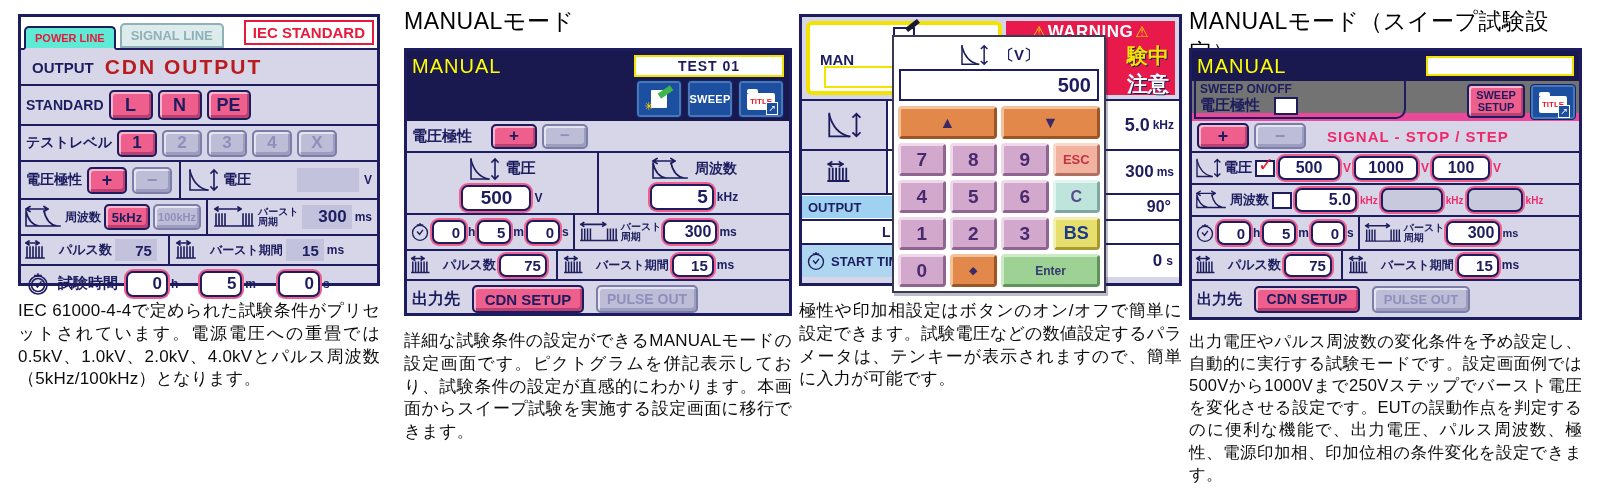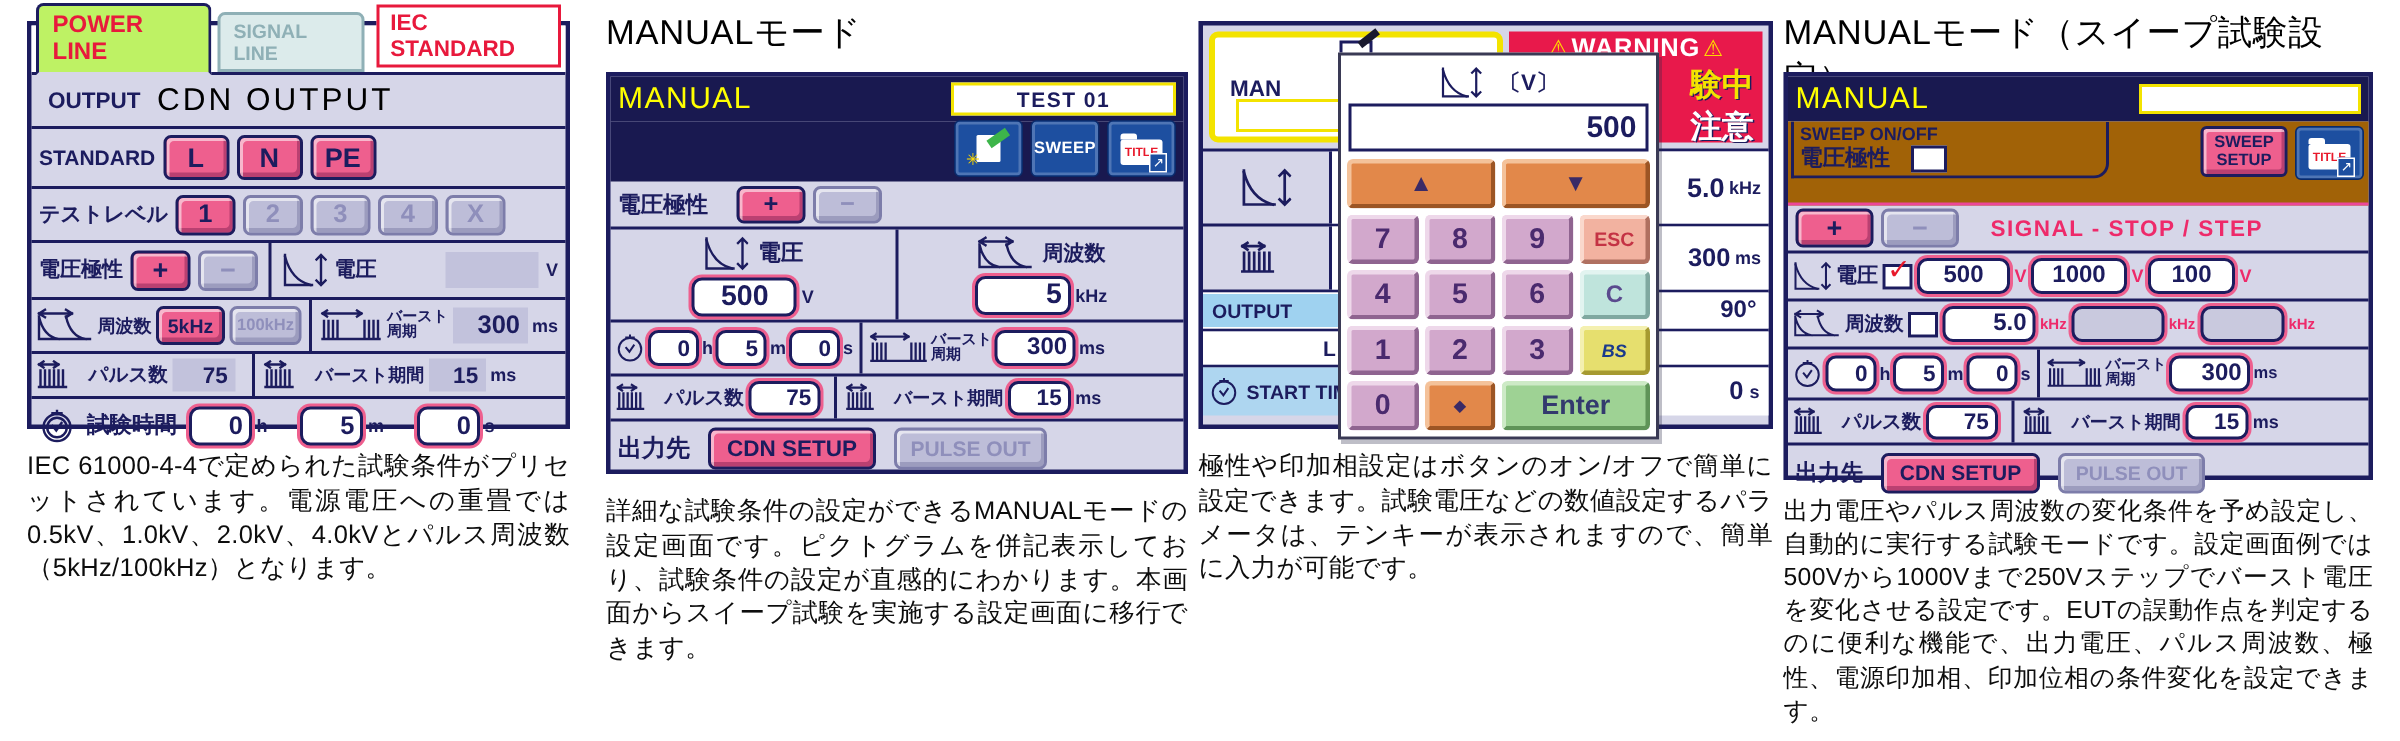--- a/index.html
+++ b/index.html
@@ -19,22 +19,22 @@
   .vbox{display:flex;align-items:center;justify-content:flex-end;box-sizing:border-box;background:#fff;
         border:2px solid #1c1c5e;border-radius:7px;box-shadow:0 0 0 2px #ee5f8e;color:#1c1c5e;font-weight:bold;padding:0 4px;}
   .vbox.dis{background:#c9c9de;}
   .chip{background:#c2c2dc;color:#1c1c5e;font-weight:bold;text-align:right;padding:0 5px;box-sizing:border-box;
         display:flex;align-items:center;justify-content:flex-end;}
   .unit{font-size:12px;}
   .vd{border-left:2px solid #1c1c5e;align-self:stretch;margin:0 2px;}
   .two-line{display:flex;flex-direction:column;line-height:1.02;font-size:10px;}
   .st{stroke:#1c1c5e;stroke-width:1.6;fill:none;stroke-linecap:square;}
   
-  .tab-active{background:#bef264;border:2px solid #1c1c5e;border-bottom:2px solid #d6d6e8;margin-bottom:-2px;
-        color:#e8193c;font-weight:bold;font-size:16px;padding:4px 9px 4px;border-radius:5px 5px 0 0;}
+  .tab-active{background:#5eead4;border:2px solid #1c1c5e;border-bottom:2px solid #d6d6e8;margin-bottom:-2px;
+        color:#e8193c;font-weight:bold;font-size:11px;padding:4px 9px 4px;border-radius:5px 5px 0 0;}
   .tab-idle{background:#dcebeb;border:2px solid #8fb0b6;color:#8fb0b6;font-weight:bold;font-size:13px;padding:3px 9px;border-radius:5px 5px 0 0;}
   .badge{background:#fff;border:2px solid #e8193c;color:#e8193c;font-weight:bold;font-size:15px;padding:2px 7px;}
   
   .tile{width:44px;height:36px;background:#1d4fa0;border-radius:4px;border:1px solid #0a2a6a;
         box-shadow:inset 0 0 0 2px rgba(255,255,255,.22);display:flex;align-items:center;justify-content:center;position:relative;}
   .tile .swp{color:#fff;font-size:11px;font-weight:bold;letter-spacing:.3px;}
   .memo-sheet{width:16px;height:18px;background:#fff;position:relative;border-radius:1px;}
   .memo-eraser{position:absolute;width:15px;height:6px;background:#3db54a;transform:rotate(-35deg);top:-1px;right:-6px;}
   .memo-star{position:absolute;bottom:-5px;left:-7px;color:#ffd800;font-size:11px;}
   .folder{width:28px;height:17px;background:#fff;border-radius:2px;position:relative;margin-top:5px;display:flex;align-items:center;justify-content:center;}
@@ -48,22 +48,22 @@
   .kp-val{height:28px;border:2px solid #1c1c5e;margin:0 1px 5px;display:flex;align-items:center;justify-content:flex-end;
           font-size:20px;font-weight:bold;color:#1c1c5e;padding-right:6px;}
   .kp-grid{display:grid;grid-template-columns:repeat(4,1fr);gap:4px;}
   .key{height:33px;display:flex;align-items:center;justify-content:center;font-size:19px;font-weight:bold;
        border-style:solid;border-width:3px;border-radius:4px;box-sizing:border-box;}
   .key.sp2{grid-column:span 2;}
   .key.digit{background:#d2a8cc;border-color:#eed8ea #8f6490 #8f6490 #eed8ea;color:#4a2a6e;}
   .key.arrow{background:#e2884a;border-color:#f4c29a #9c5524 #9c5524 #f4c29a;color:#3a2a66;font-size:16px;}
   .key.esc{background:#f2b2a0;border-color:#fad8cc #b07060 #b07060 #fad8cc;color:#c43344;font-size:13px;}
   .key.ck{background:#bfe4dc;border-color:#e2f4f0 #7fa8a0 #7fa8a0 #e2f4f0;color:#5a4a8e;font-size:16px;}
-  .key.bs{background:#e6df6e;border-color:#f4f0b0 #a69a30 #a69a30 #f4f0b0;color:#1a3a8c;font-size:12px;font-style:italic;}
-  .key.enter{background:#9ed294;border-color:#cdeac6 #5f9458 #5f9458 #cdeac6;color:#333a6e;font-size:18px;}
+  .key.bs{background:#e6df6e;border-color:#f4f0b0 #a69a30 #a69a30 #f4f0b0;color:#1a3a8c;font-size:18px;}
+  .key.enter{background:#9ed294;border-color:#cdeac6 #5f9458 #5f9458 #cdeac6;color:#333a6e;font-size:12px;}
   .key.dot{background:#e2884a;border-color:#f4c29a #9c5524 #9c5524 #f4c29a;color:#3a2a66;font-size:11px;}
   
   .hd{background:#191950;display:flex;align-items:center;box-sizing:border-box;padding:0 5px;}
   .hd .mn{color:#ffff00;font-size:20px;font-weight:normal;letter-spacing:1px;}
   .ybox{background:#fff;border:2px solid #f3e300;color:#1c1c5e;font-weight:bold;font-size:14px;
         display:flex;align-items:center;justify-content:center;letter-spacing:1px;box-sizing:border-box;}
   .cbx{background:#fff;border:2px solid #1c1c5e;box-sizing:border-box;position:relative;}
   .cbx .ck{position:absolute;left:1px;top:-9px;color:#e8192b;font-size:19px;font-weight:bold;}
   .sss{color:#ee2a6a;font-weight:bold;font-size:15px;letter-spacing:1px;}
   .punit{color:#ee2a6a;font-weight:bold;font-size:12px;}
@@ -78,21 +78,21 @@
   <section class="panel" style="left:18px;width:362px;">
     <div class="screen" style="height:272px;">
       <div class="row" style="height:33px;background:#fff;align-items:flex-end;padding:0 3px;gap:4px;">
         <div class="tab-active">POWER LINE</div>
         <div class="tab-idle">SIGNAL LINE</div>
         <div style="flex:1;"></div>
         <div class="badge" style="margin-bottom:3px;margin-top:22px;">IEC STANDARD</div>
       </div>
       <div class="row" style="height:36px;">
         <span class="nvy" style="font-size:15px;margin-left:6px;">OUTPUT</span>
-        <span style="font-size:21px;font-weight:normal;color:#000000;letter-spacing:2px;margin-left:6px;text-align:right;">CDN OUTPUT</span>
+        <span style="font-size:21px;font-weight:bold;color:#b91c1c;letter-spacing:2px;margin-left:6px;text-align:right;">CDN OUTPUT</span>
       </div>
       <div class="row" style="height:40px;">
         <span class="nvy" style="font-size:14px;">STANDARD</span>
         <div class="btn" style="width:44px;height:30px;font-size:18px;">L</div>
         <div class="btn" style="width:44px;height:30px;font-size:18px;">N</div>
         <div class="btn" style="width:44px;height:30px;font-size:18px;">PE</div>
       </div>
       <div class="row" style="height:36px;">
         <span class="nvy" style="font-size:14px;">テストレベル</span>
         <div class="btn" style="width:40px;height:27px;font-size:17px;">1</div>
@@ -392,21 +392,21 @@
   </section>
 
   <section class="panel" style="left:1189px;width:393px;">
     <h2 class="ptitle">MANUALモード（スイープ試験設定）</h2>
     <div class="screen" style="height:272px;">
       <div class="hd" style="height:30px;">
         <span class="mn">MANUAL</span>
         <div style="flex:1;"></div>
         <div class="ybox" style="width:148px;height:20px;"></div>
       </div>
-      <div style="height:56px;background:#a16207;border-bottom:2px solid #ec4899;box-sizing:border-box;position:relative;">
+      <div style="height:40px;background:#737373;border-bottom:8px solid #ec4899;box-sizing:border-box;position:relative;">
         <div style="position:absolute;left:2px;top:0;width:212px;height:38px;border:2px solid #1c1c5e;border-top:none;border-radius:0 0 10px 0;box-sizing:border-box;padding:1px 4px;">
           <div class="nvy" style="font-size:12px;">SWEEP ON/OFF</div>
           <div style="display:flex;align-items:center;gap:14px;">
             <span class="nvy" style="font-size:15px;">電圧極性</span>
             <div class="cbx" style="width:24px;height:18px;"></div>
           </div>
         </div>
         <div style="position:absolute;right:3px;top:3px;display:flex;gap:5px;">
           <div class="btn" style="width:58px;height:34px;flex-direction:column;font-size:11px;line-height:1.1;border-radius:4px;">
             <span>SWEEP</span>

